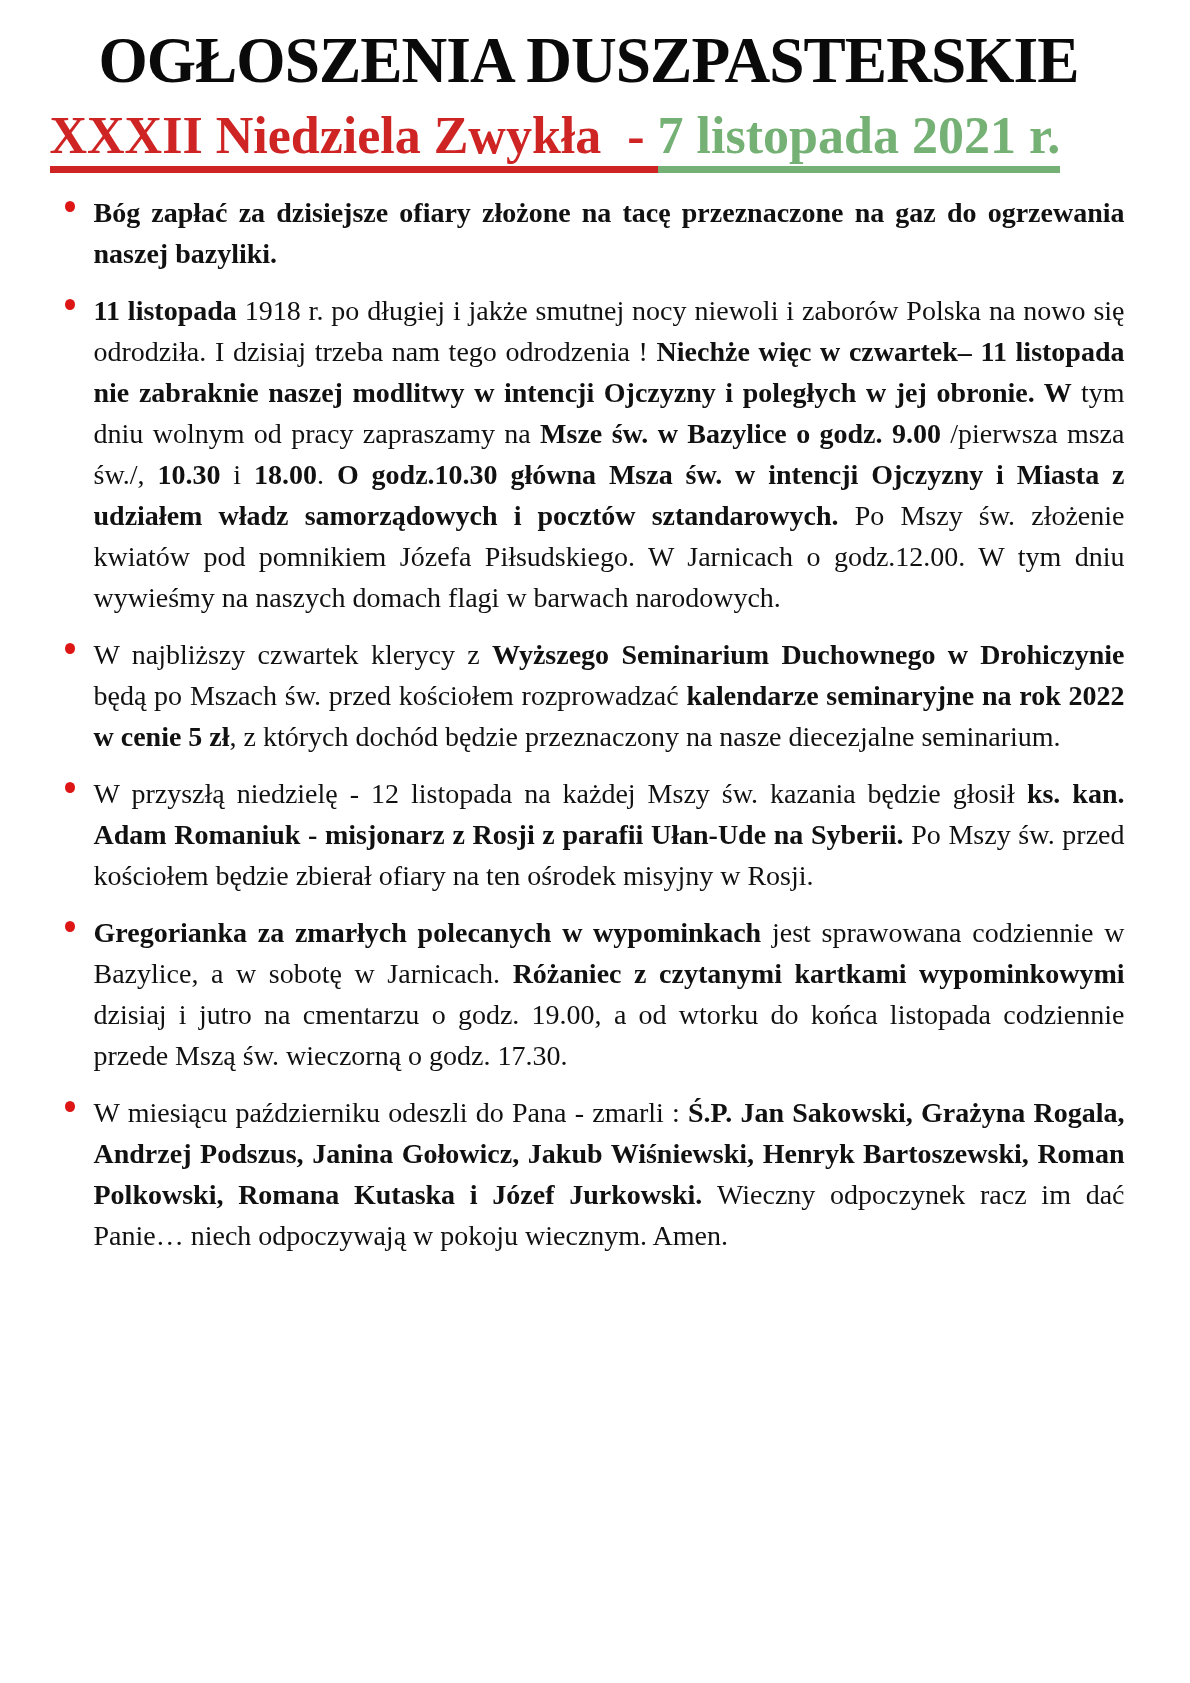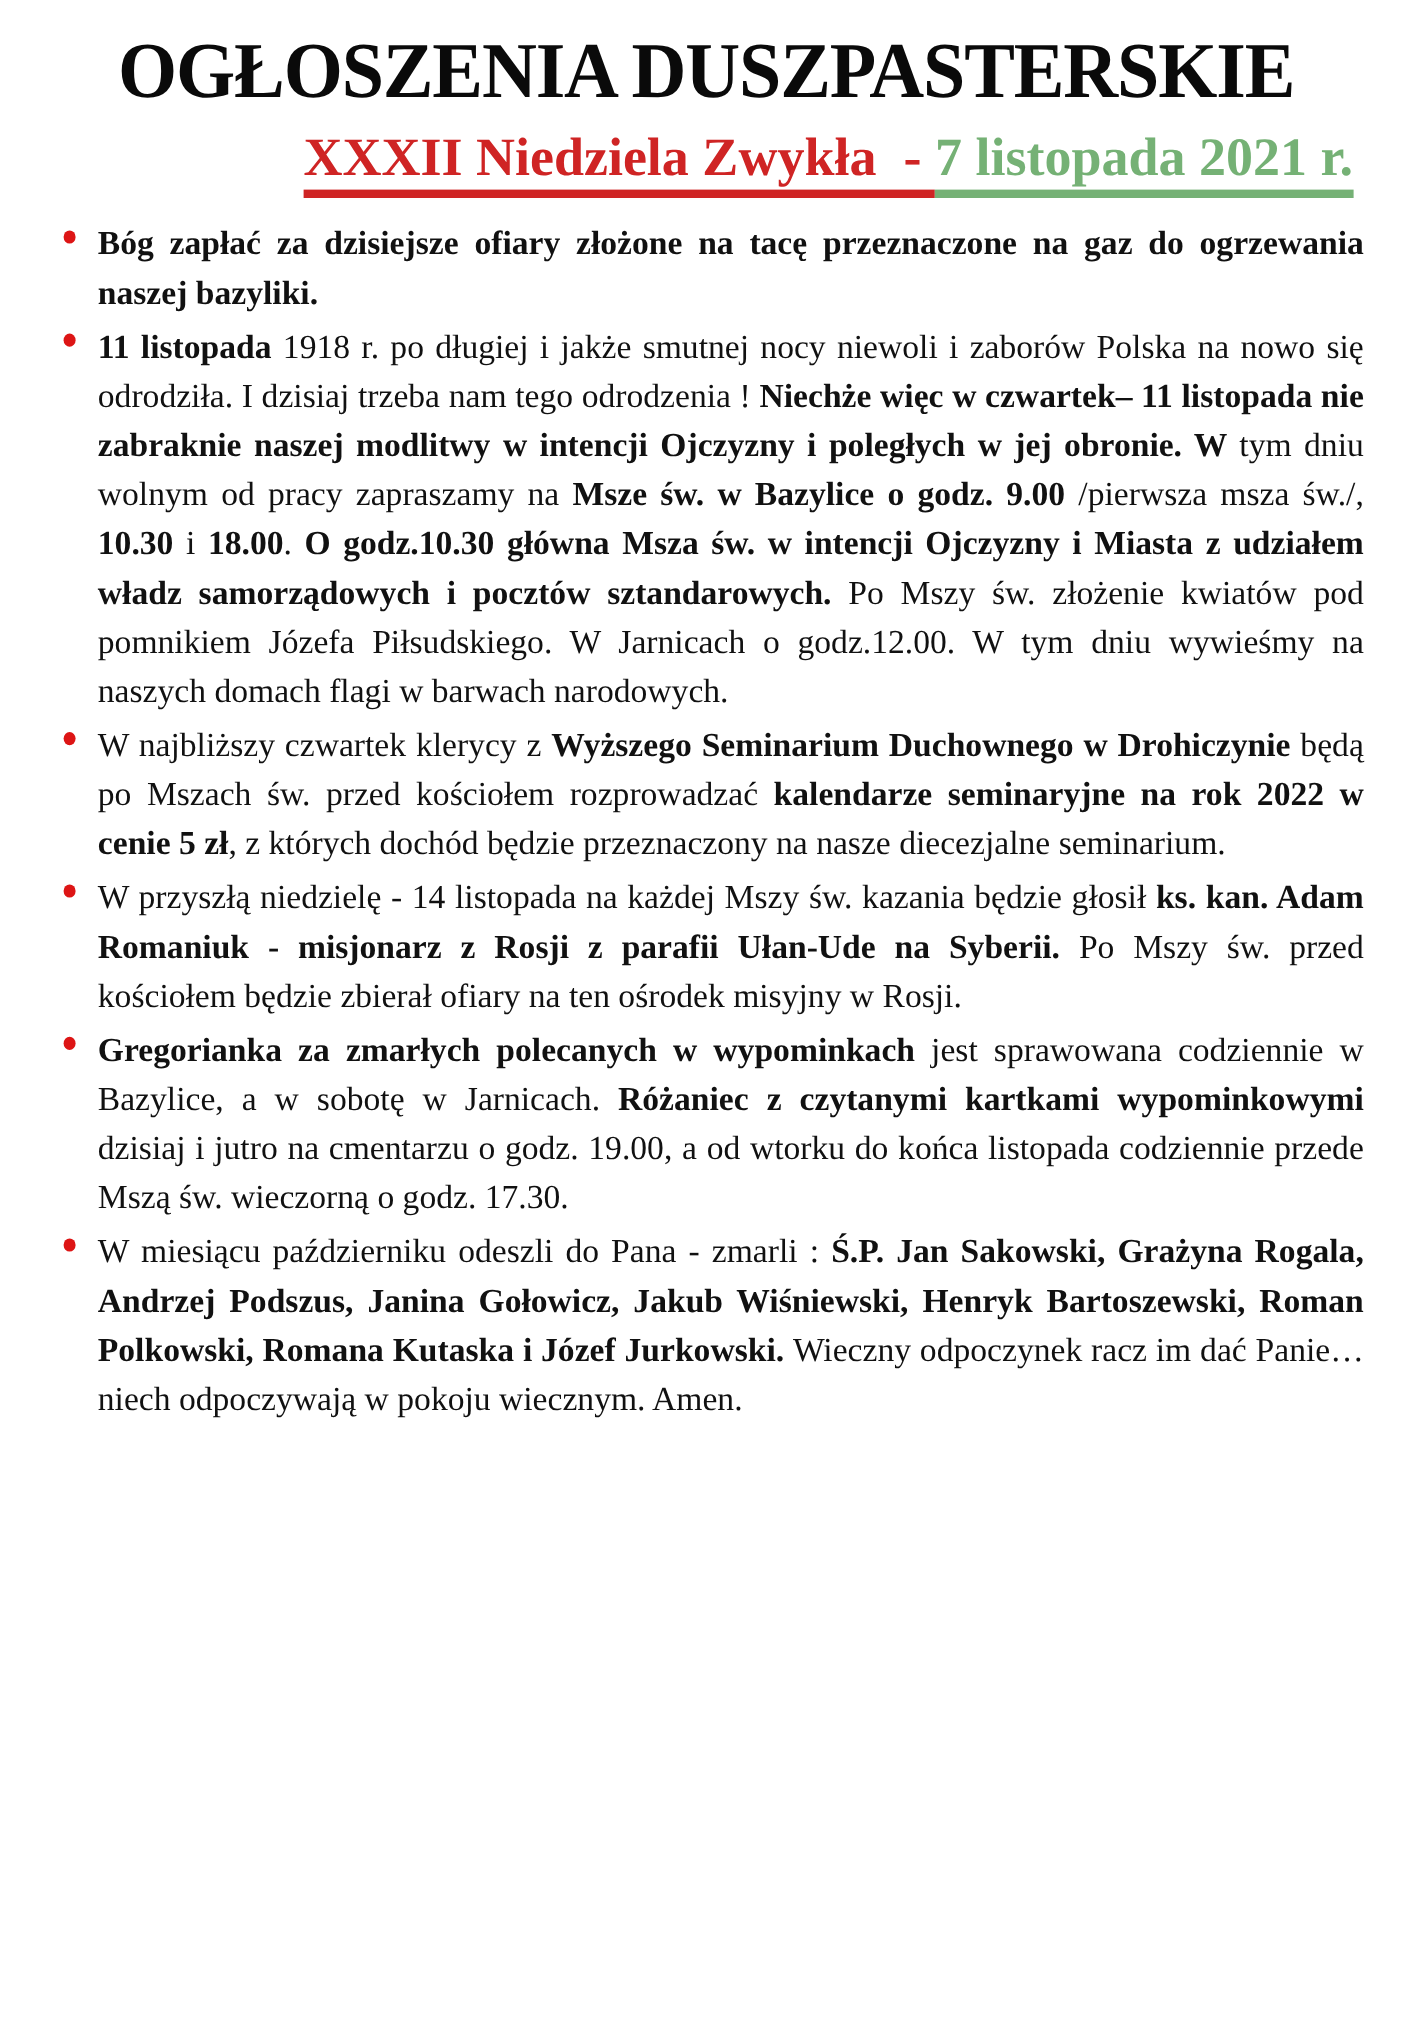--- a/index.html
+++ b/index.html
@@ -31,22 +31,22 @@
     white-space: nowrap;
   }
   .title-inner {
     display: inline-block;
     transform: scaleX(0.96);
     transform-origin: center;
   }
   .subtitle {
     margin: 0 0 24px -28px;
     width: 1078px;
-    text-align: right;
-    font-size: 45px;
+    text-align: left;
+    font-size: 52px;
     font-weight: bold;
     line-height: 1.25;
     white-space: pre;
   }
   .subtitle .sub-red {
     color: var(--subtitle-red, #cf2424);
     border-bottom: 7px solid var(--subtitle-red, #cf2424);
     padding-bottom: 2px;
   }
   .subtitle .sub-green {
@@ -57,21 +57,21 @@
   ul.announcements {
     list-style: none;
     margin: 0;
     padding: 0;
     font-size: 28px;
     line-height: 41px;
     text-align: justify;
   }
   ul.announcements li {
     position: relative;
-    margin: 4px;
+    margin: 16px;
     padding: 0;
   }
   .dot {
     position: absolute;
     left: -29px;
     top: 9px;
     width: 10px;
     height: 11px;
     border-radius: 50%;
     background: var(--bullet-red, #dd1515);
@@ -88,17 +88,17 @@
 
 <div class="page">
   <h1 class="title">
     <span class="title-inner">OGŁOSZENIA DUSZPASTERSKIE</span>
   </h1>
   <h2 class="subtitle"><span class="sub-red">XXXII Niedziela Zwykła  - </span><span class="sub-green">7 listopada 2021 r.</span></h2>
   <ul class="announcements" id="announcements">
       <li><span class="dot"></span><span class="run bold">Bóg zapłać za dzisiejsze ofiary złożone na tacę przeznaczone na gaz do ogrzewania naszej bazyliki.</span></li>
       <li><span class="dot"></span><span class="run bold">11 listopada </span><span class="run regular">1918 r. po długiej i jakże smutnej nocy niewoli i zaborów Polska na nowo się odrodziła. I dzisiaj trzeba nam tego odrodzenia ! </span><span class="run bold">Niechże więc w czwartek– 11 listopada nie zabraknie  naszej modlitwy w intencji Ojczyzny i poległych w jej obronie. W </span><span class="run regular">tym dniu wolnym od pracy zapraszamy na </span><span class="run bold">Msze św. w Bazylice o godz. 9.00 </span><span class="run regular">/pierwsza msza św./, </span><span class="run bold">10.30</span><span class="run regular"> i </span><span class="run bold">18.00</span><span class="run regular">. </span><span class="run bold">O godz.10.30 główna Msza św. w intencji Ojczyzny i Miasta z udziałem władz samorządowych i pocztów sztandarowych. </span><span class="run regular">Po Mszy św. złożenie kwiatów pod pomnikiem Józefa Piłsudskiego. W Jarnicach o godz.12.00. W tym dniu wywieśmy na naszych domach flagi  w barwach narodowych.</span></li>
       <li><span class="dot"></span><span class="run regular">W najbliższy czwartek klerycy z </span><span class="run bold">Wyższego Seminarium Duchownego w Drohiczynie </span><span class="run regular">będą po Mszach św. przed kościołem rozprowadzać </span><span class="run bold">kalendarze seminaryjne na rok 2022 w cenie 5 zł</span><span class="run regular">, z których dochód będzie przeznaczony na nasze diecezjalne seminarium.</span></li>
-      <li><span class="dot"></span><span class="run regular">W przyszłą niedzielę - 14 listopada na każdej Mszy św. kazania będzie głosił </span><span class="run bold">ks. kan. Adam Romaniuk - misjonarz z Rosji z parafii Ułan-Ude na Syberii. </span><span class="run regular">Po Mszy św. przed kościołem będzie zbierał ofiary na ten ośrodek misyjny w Rosji.</span></li>
+      <li><span class="dot"></span><span class="run regular">W przyszłą niedzielę - 12 listopada na każdej Mszy św. kazania będzie głosił </span><span class="run bold">ks. kan. Adam Romaniuk - misjonarz z Rosji z parafii Ułan-Ude na Syberii. </span><span class="run regular">Po Mszy św. przed kościołem będzie zbierał ofiary na ten ośrodek misyjny w Rosji.</span></li>
       <li><span class="dot"></span><span class="run bold">Gregorianka za zmarłych polecanych w wypominkach </span><span class="run regular">jest sprawowana codziennie w Bazylice, a w sobotę w Jarnicach. </span><span class="run bold">Różaniec z czytanymi kartkami wypominkowymi </span><span class="run regular">dzisiaj i jutro na cmentarzu o godz. 19.00, a od wtorku do końca listopada  codziennie przede Mszą św. wieczorną o godz. 17.30.</span></li>
       <li><span class="dot"></span><span class="run regular">W miesiącu październiku odeszli do Pana - zmarli : </span><span class="run bold">Ś.P. Jan Sakowski, Grażyna Rogala, Andrzej Podszus, Janina Gołowicz, Jakub Wiśniewski, Henryk Bartoszewski, Roman Polkowski, Romana Kutaska i Józef Jurkowski. </span><span class="run regular">Wieczny odpoczynek racz im dać Panie… niech odpoczywają w pokoju wiecznym. Amen.</span></li>
     </ul>
 </div>
 
 </body></html>

